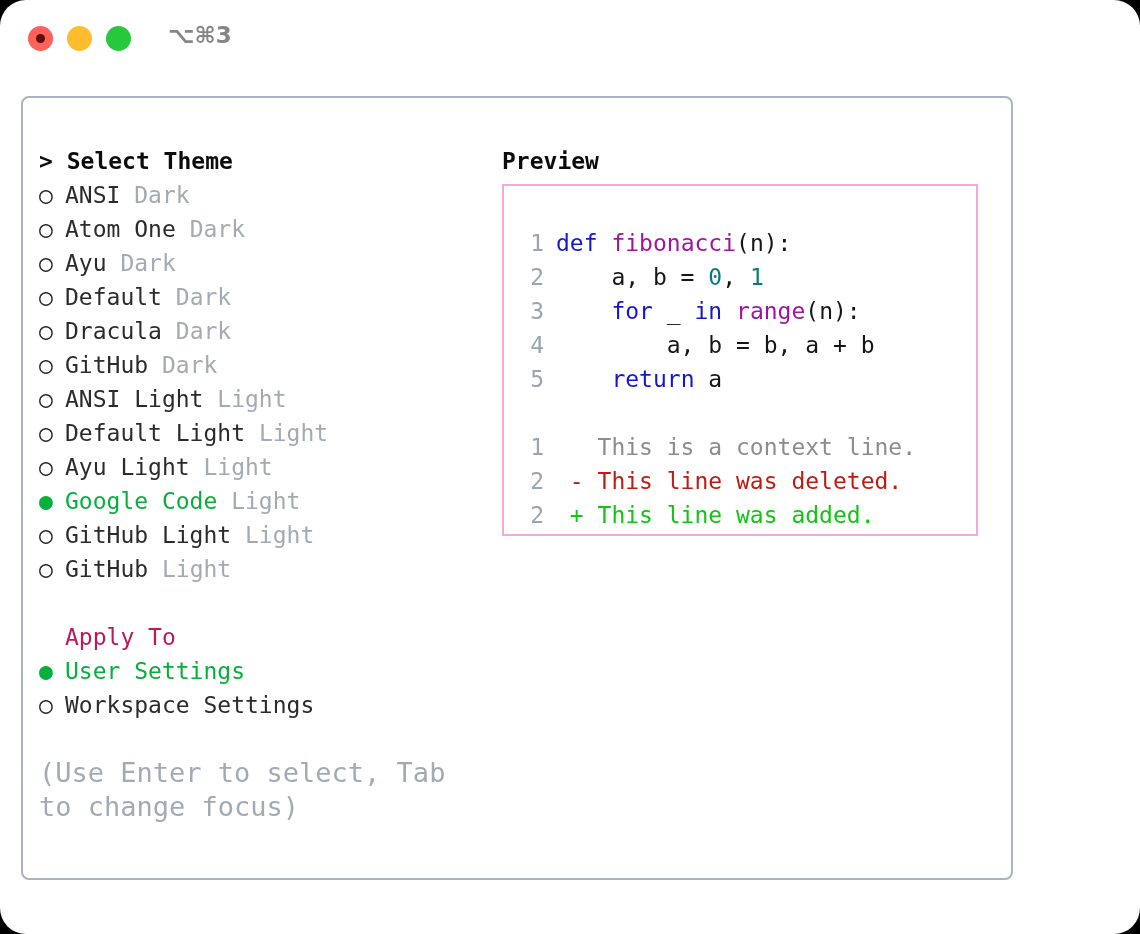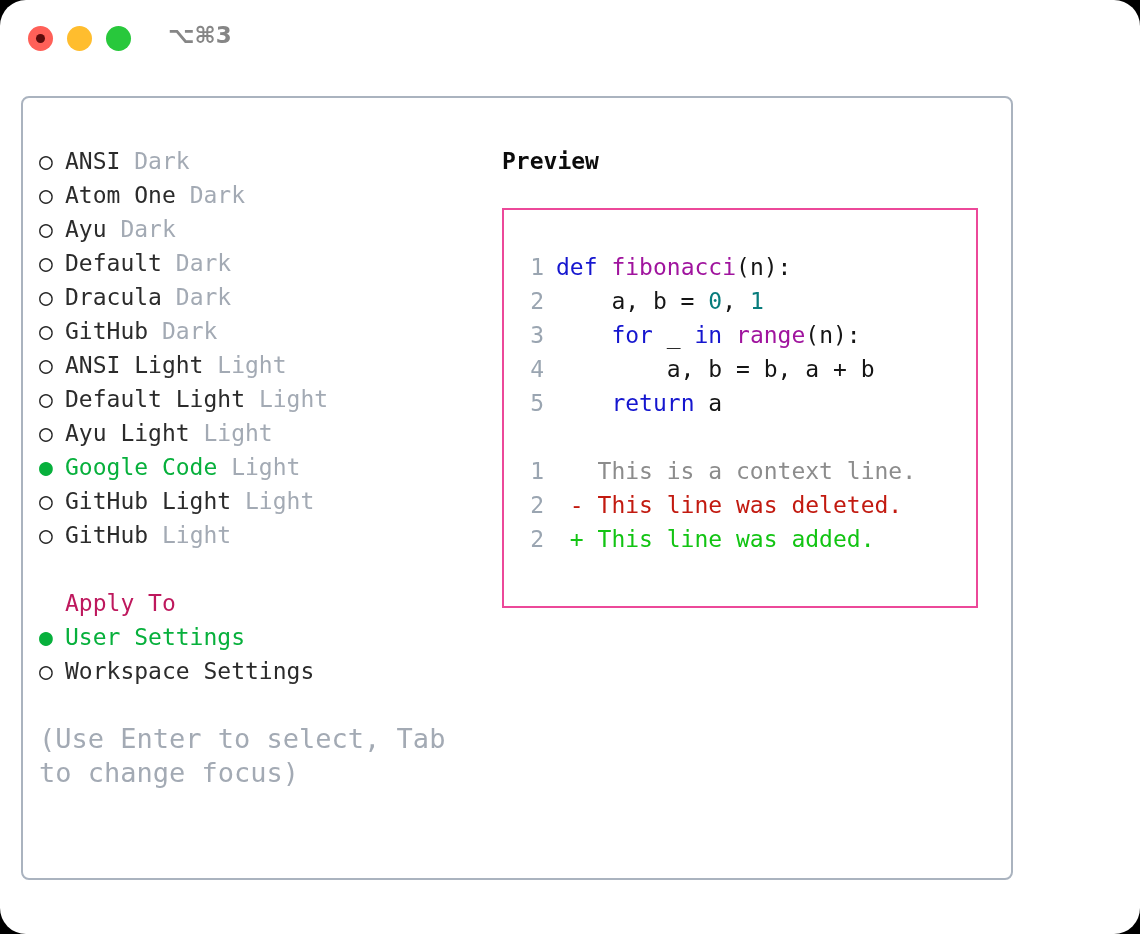--- a/index.html
+++ b/index.html
@@ -134,24 +134,24 @@
   }
 
   
   .right-col {
     position: absolute;
     left: 479px;
     top: 46px;
     width: 490px;
   }
   .preview-box {
-    margin-top: 30px;
+    margin-top: 6px;
     width: 476px;
-    height: 400px;
-    border: 2px solid #ec4899;
+    height: 352px;
+    border: 2px solid #f9a8d4;
     background: #ffffff;
     box-sizing: border-box;
     position: relative;
   }
   .code {
     position: absolute;
     left: 18px;
     top: 40px;
     font-size: 23px;
     line-height: 34px;
@@ -183,20 +183,21 @@
       <span class="dot dot-red"></span>
       <span class="dot dot-yellow"></span>
       <span class="dot dot-green"></span>
     </div>
     <div class="shortcut-label">⌥⌘3</div>
   </div>
 
   <div class="panel">
 
     <div class="left-col">
+      <div class="section-header">&gt; Select Theme</div>
       <div id="theme-list">
           <div class="option-row"><span class="bullet">○</span><span class="opt-name">ANSI </span><span class="opt-kind">Dark</span></div>
           <div class="option-row"><span class="bullet">○</span><span class="opt-name">Atom One </span><span class="opt-kind">Dark</span></div>
           <div class="option-row"><span class="bullet">○</span><span class="opt-name">Ayu </span><span class="opt-kind">Dark</span></div>
           <div class="option-row"><span class="bullet">○</span><span class="opt-name">Default </span><span class="opt-kind">Dark</span></div>
           <div class="option-row"><span class="bullet">○</span><span class="opt-name">Dracula </span><span class="opt-kind">Dark</span></div>
           <div class="option-row"><span class="bullet">○</span><span class="opt-name">GitHub </span><span class="opt-kind">Dark</span></div>
           <div class="option-row"><span class="bullet">○</span><span class="opt-name">ANSI Light </span><span class="opt-kind">Light</span></div>
           <div class="option-row"><span class="bullet">○</span><span class="opt-name">Default Light </span><span class="opt-kind">Light</span></div>
           <div class="option-row"><span class="bullet">○</span><span class="opt-name">Ayu Light </span><span class="opt-kind">Light</span></div>

